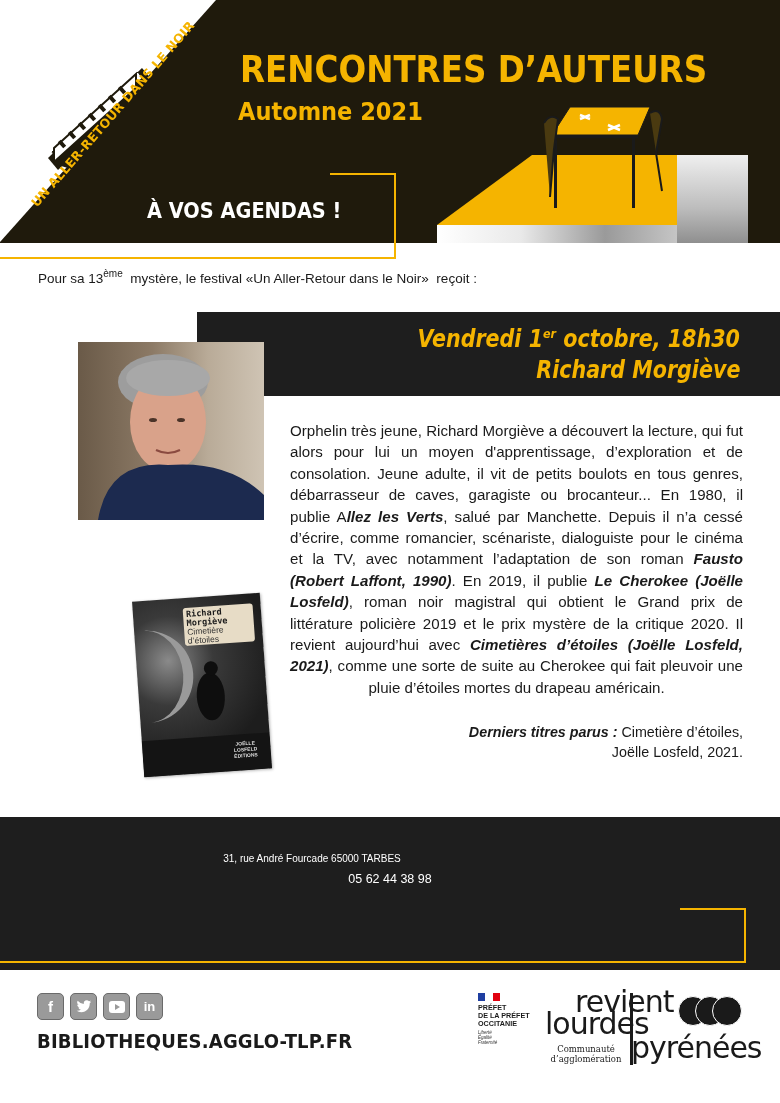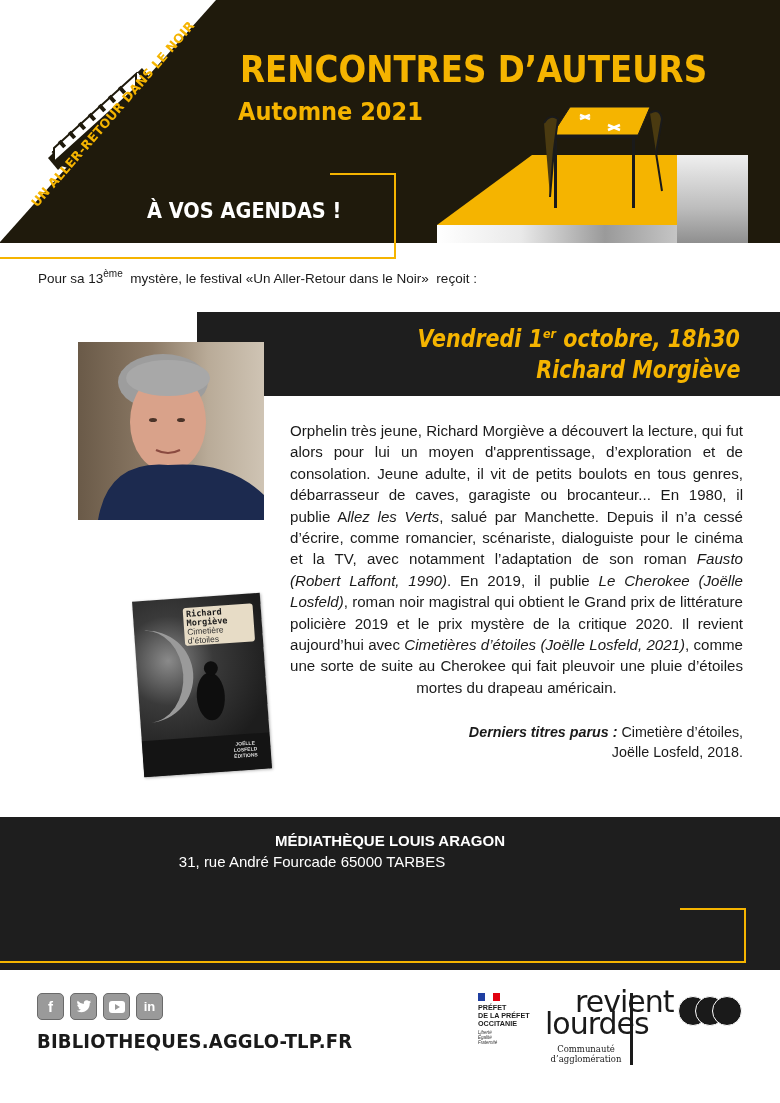--- a/index.html
+++ b/index.html
@@ -49,28 +49,28 @@
       background: linear-gradient(90deg, #6a5a48 0%, #8c7a66 40%, #b9ab98 70%, #cfc4b4 100%); }
 
   .book-cover { position: absolute; left: 138px; top: 597px; width: 128px; height: 176px; transform: rotate(-4deg);
       background: radial-gradient(circle at 25% 35%, #8a8a8a 0%, #3a3a3a 30%, #1d1d1d 70%); box-shadow: 1px 1px 3px rgba(0,0,0,0.3); overflow: hidden; }
   .book-label { position: absolute; left: 50px; top: 10px; width: 70px; height: 38px; background: #e7dcc6; border-radius: 3px; padding: 2px 3px; }
   .book-label .bl-author { font-family: "DejaVu Sans Mono", monospace; font-weight: bold; font-size: 8.5px; line-height: 9px; color: #1a1a1a; display: block; }
   .book-label .bl-title { font-family: "Liberation Sans", sans-serif; font-size: 8.5px; line-height: 9px; color: #333; display: block; }
   .book-publisher { position: absolute; right: 10px; bottom: 12px; font-size: 5px; font-weight: bold; color: #ddd; line-height: 6px; text-align: center; width: 30px; }
 
   .bio { position: absolute; left: 290px; top: 420px; width: 453px; font-size: 15.1px; line-height: 21.4px; text-align: justify; color: #1a1a1a; text-align-last: center; }
-  .bio em { font-style: italic; font-weight: normal; }
+  .bio em { font-style: italic; font-weight: bold; }
   .last-titles { position: absolute; right: 37px; top: 722px; width: 400px; text-align: right; font-size: 14.3px; line-height: 20px; color: #1a1a1a; }
   .last-titles b { font-weight: bold; font-style: italic; }
 
   
   .footer-band { position: absolute; left: 0; top: 817px; width: 780px; height: 153px; background: #1e1e1e; }
   .venue-name { position: absolute; left: 0; top: 15px; width: 780px; text-align: center; color: #ffffff; font-size: 15px; font-weight: bold; }
-  .venue-addr { position: absolute; left: 0; top: 36px; width: 624px; text-align: center; color: #ffffff; font-size: 15px; }
+  .venue-addr { position: absolute; left: 0; top: 36px; width: 624px; text-align: center; color: #ffffff; font-size: 10px; }
   .venue-phone { position: absolute; left: 0; top: 55px; width: 780px; text-align: center; color: #ffffff; font-size: 12.5px; }
   .entry-info { position: absolute; left: 38px; top: 117px; color: #ffffff; font-size: 15.5px; font-weight: bold; white-space: nowrap; }
 
   
   .socials { position: absolute; left: 37px; top: 993px; display: flex; gap: 6px; }
   .social { width: 27px; height: 27px; border-radius: 5px; background: #9a9a9a; border: 1.5px solid #6a6a6a;
       color: #ffffff; font-weight: bold; font-size: 15px; display: flex; align-items: center; justify-content: center; }
   .website { position: absolute; left: 37px; top: 1029px; font-size: 20px; font-weight: 900; color: #1a1a1a;
       font-family: "DejaVu Sans", sans-serif; letter-spacing: 0.2px; white-space: nowrap; transform: scaleX(0.9); transform-origin: left top; }
 
@@ -171,26 +171,26 @@
   </div>
   <div class="book-publisher">JOËLLE LOSFELD ÉDITIONS</div>
 </div>
 
 <div class="bio">
   <span>Orphelin très jeune, Richard Morgiève a découvert la lecture, qui fut alors pour lui un moyen d'apprentissage, d’exploration et de consolation. Jeune adulte, il vit de petits boulots en tous genres, débarrasseur de caves, garagiste ou brocanteur... En 1980, il publie A</span><em>llez les Verts</em><span>, salué par Manchette. Depuis il n’a cessé d’écrire, comme romancier, scénariste, dialoguiste pour le cinéma et la TV, avec notamment l’adaptation de son roman </span><em>Fausto (Robert Laffont, 1990)</em><span>. En 2019, il publie </span><em>Le Cherokee (Joëlle Losfeld)</em><span>, roman noir magistral qui obtient le Grand prix de littérature policière 2019 et le prix mystère de la critique 2020. Il revient aujourd’hui avec </span><em>Cimetières d’étoiles (Joëlle Losfeld, 2021)</em><span>, comme une sorte de suite au Cherokee qui fait pleuvoir une pluie d’étoiles mortes du drapeau américain.</span>
 </div>
 
 <div class="last-titles">
   <b>Derniers titres parus :</b><span style="white-space:pre"> Cimetière d’étoiles,</span><br>
-  <span>Joëlle Losfeld, 2018.</span>
+  <span>Joëlle Losfeld, 2021.</span>
 </div>
 
 <div class="footer-band">
-  <div class="venue-name">MÉDIATHÈQUE LOUIS ARAGON</div>
   <div class="venue-addr">31, rue André Fourcade 65000 TARBES</div>
+  <div class="venue-phone">05 62 44 38 98</div>
 </div>
 <div class="bracket" style="left:680px; top:908px; width:66px; height:0; border-width:2px 0 0 0;"></div>
 <div class="bracket" style="left:744px; top:908px; width:0; height:55px; border-width:0 0 0 2px;"></div>
 <div class="bracket" style="left:0; top:961px; width:746px; height:0; border-width:2px 0 0 0;"></div>
 
 <div class="socials">
   <div class="social">f</div>
   <div class="social">
     <svg width="16" height="14" viewBox="0 0 24 20">
         <path d="M23 2c-.8.4-1.7.6-2.6.7.9-.6 1.6-1.4 2-2.5-.9.5-1.9.9-2.9 1.1A4.5 4.5 0 0 0 11.8 5.4 12.8 12.8 0 0 1 2.5 .7a4.5 4.5 0 0 0 1.4 6A4.4 4.4 0 0 1 1.8 6.1v.1c0 2.2 1.5 4 3.6 4.4-.7.2-1.4.2-2 .1.6 1.8 2.2 3.1 4.2 3.1A9 9 0 0 1 .9 15.7 12.8 12.8 0 0 0 7.8 17.8c8.3 0 12.8-6.9 12.8-12.8v-.6c.9-.6 1.6-1.4 2.2-2.3z" fill="#fff"></path>
@@ -218,20 +218,21 @@
   <div class="prefet-motto">
     <div>Liberté</div>
     <div>Égalité</div>
     <div>Fraternité</div>
   </div>
 </div>
 
 <div class="tlp">
   <div class="tlp-word" style="left:30px; top:0px;">revient</div>
   <div class="tlp-word" style="left:0px; top:22px;text-align:center;">lourdes</div>
+  <div class="tlp-word" style="left:86px; top:46px;">pyrénées</div>
   <div class="tlp-bar"></div>
   <div class="tlp-circles">
     <span style="left:0"></span>
       <span style="left:17px"></span>
       <span style="left:34px"></span>
   </div>
   <div class="tlp-sub" style="left:0; top:56px; width:82px;">
     <div>Communauté</div>
     <div>d’agglomération</div>
   </div>

